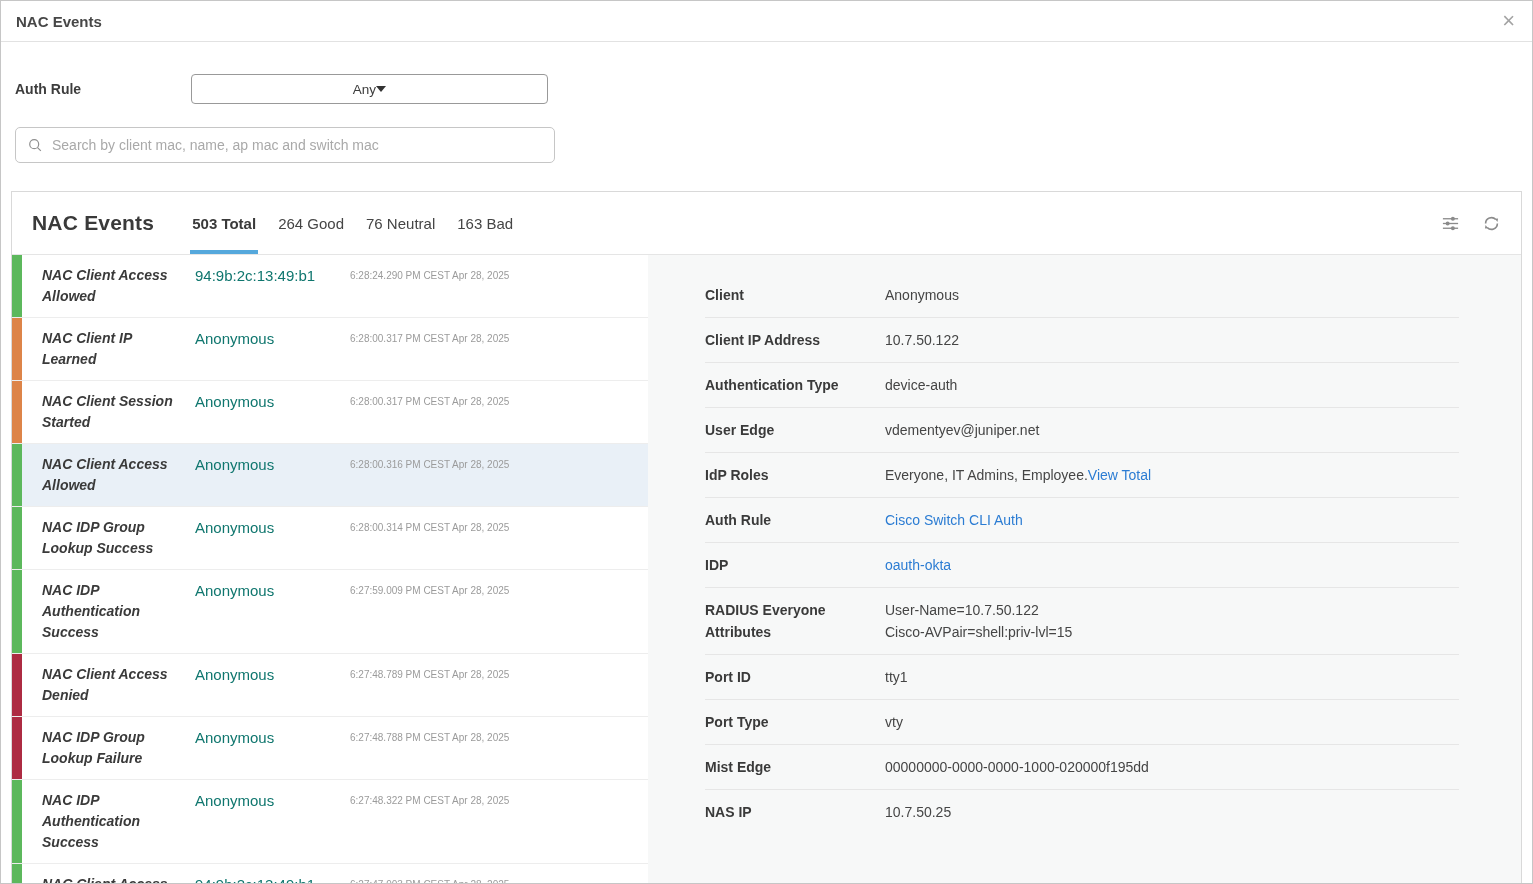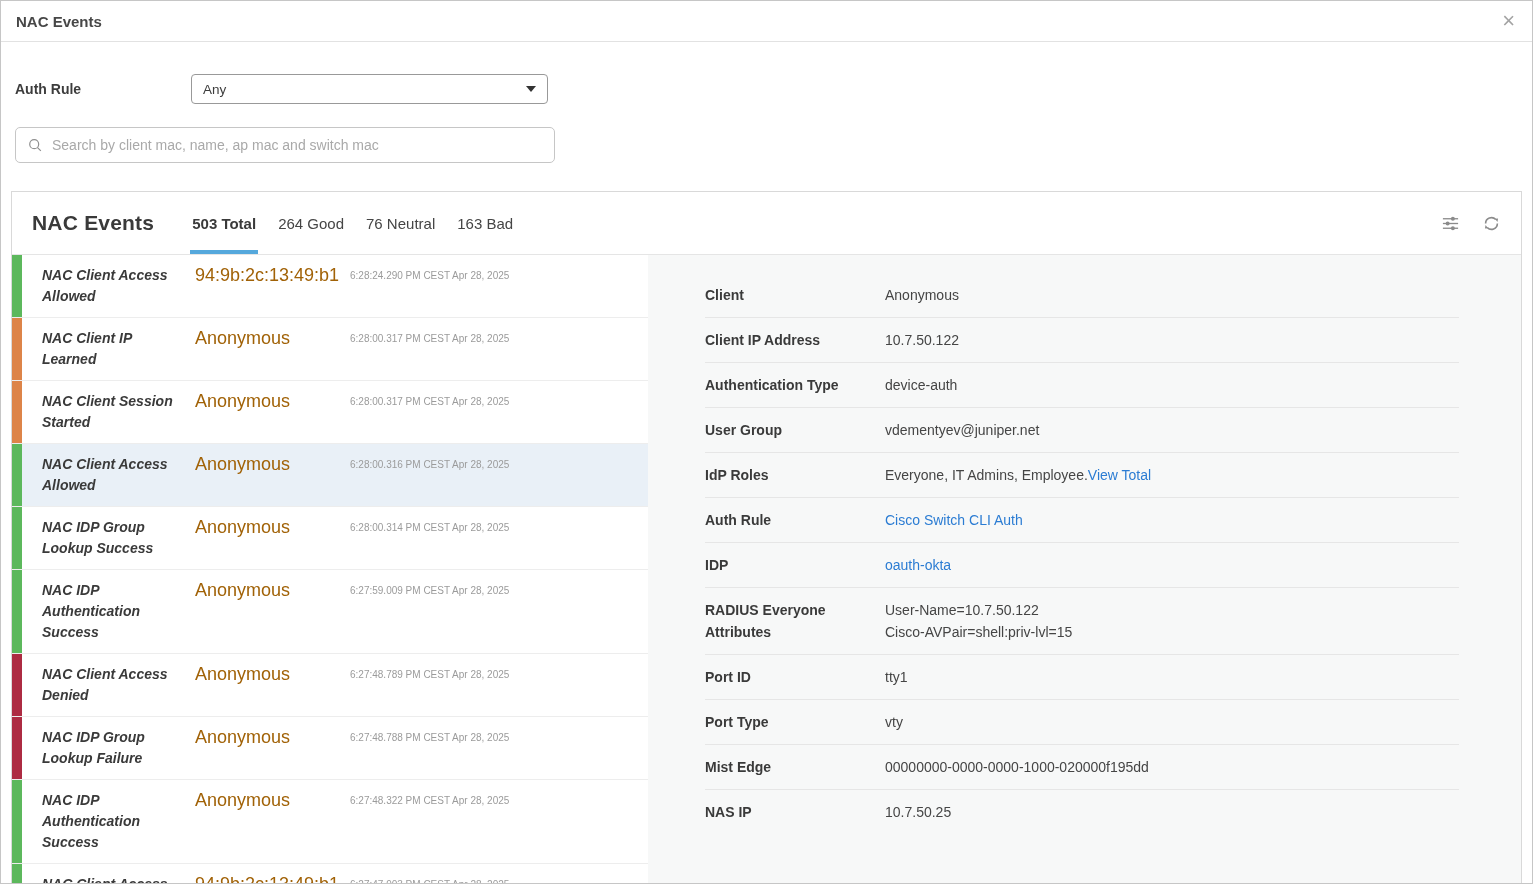--- a/index.html
+++ b/index.html
@@ -13,21 +13,21 @@
               align-items:center; justify-content:space-between; padding:0 15px; }
   .titlebar-title { font-size:15px; font-weight:700; color:#474747; }
   .close-btn { font-size:22px; color:#a3a3a3; line-height:1; cursor:pointer;
                font-weight:400; padding:0 2px; }
 
   
   .filters { padding:32px 14px 0 14px; }
   .filter-row { display:flex; align-items:center; }
   .filter-label { width:176px; font-size:14px; font-weight:700; color:#3d3d3d; }
   .dropdown { width:357px; height:30px; border:1px solid #999; border-radius:4px;
-              background:#fff; display:flex; align-items:center; justify-content:space-between;
+              background:#fff; display:flex; align-items:center; justify-content:center;
               padding:0 11px; font-size:13.5px; color:#3d3d3d; cursor:pointer; }
   .caret { width:0; height:0; border-left:5px solid transparent;
            border-right:5px solid transparent; border-top:6px solid #333; }
   .searchbox { margin-top:23px; width:540px; height:36px; border:1px solid #c6c6c6;
                border-radius:5px; display:flex; align-items:center; padding:4px 11px; gap:9px;
                background:#fff; }
   .searchbox input { border:none; outline:none; flex:1; font-size:14px; color:#444;
                      font-family:inherit; background:transparent; }
   .searchbox input::placeholder { color:#a9a9a9; }
 
@@ -51,21 +51,21 @@
   .event-list { flex:0 0 636px; width:636px; background:#fff; }
   .erow { position:relative; display:grid; grid-template-columns:153px 155px 1fr;
           padding:10px 8px 10px 30px; border-bottom:1px solid #ededed;
           align-items:start; cursor:pointer; }
   .erow .bar { position:absolute; left:0; top:0; bottom:0; width:10px; }
   .erow.good .bar { background:#5cb85c; }
   .erow.neutral .bar { background:#dd8448; }
   .erow.bad .bar { background:#ad2b42; }
   .erow.selected { background:#e9f0f7; }
   .e-title { font-size:14px; font-weight:700; color:#3a3a3a; line-height:21px; padding-right:14px;font-style:italic; }
-  .e-client { font-size:18px; color:#a16207; line-height:21px; }
+  .e-client { font-size:15px; color:#0f766e; line-height:21px; }
   .e-time { font-size:10px; color:#9b9b9b; line-height:21px; }
   .erow.partial { height:22px; overflow:hidden; border-bottom:none; }
 
   
   .detail { flex:1; background:#f7f8f8; padding:18px 62px 0 57px; overflow:hidden; }
   .drow { display:flex; padding:11px 0; border-bottom:1px solid #e6e6e6;
           font-size:14px; line-height:22px;align-items:flex-end; }
   .drow:last-child { border-bottom:none; }
   .d-label { flex:0 0 180px; width:180px; font-weight:700; color:#3a3a3a; padding-right:10px; }
   .d-value { color:#454545; }
@@ -199,21 +199,21 @@
         </div>
         <div class="drow">
           <div class="d-label">Client IP Address</div>
           <div class="d-value">10.7.50.122</div>
         </div>
         <div class="drow">
           <div class="d-label">Authentication Type</div>
           <div class="d-value">device-auth</div>
         </div>
         <div class="drow">
-          <div class="d-label">User Group</div>
+          <div class="d-label">User Edge</div>
           <div class="d-value">vdementyev@juniper.net</div>
         </div>
         <div class="drow">
           <div class="d-label">IdP Roles</div>
           <div class="d-value"><span>Everyone, IT Admins, Employee.</span><span class="d-link">View Total</span></div>
         </div>
         <div class="drow">
           <div class="d-label">Auth Rule</div>
           <div class="d-value d-link">Cisco Switch CLI Auth</div>
         </div>

